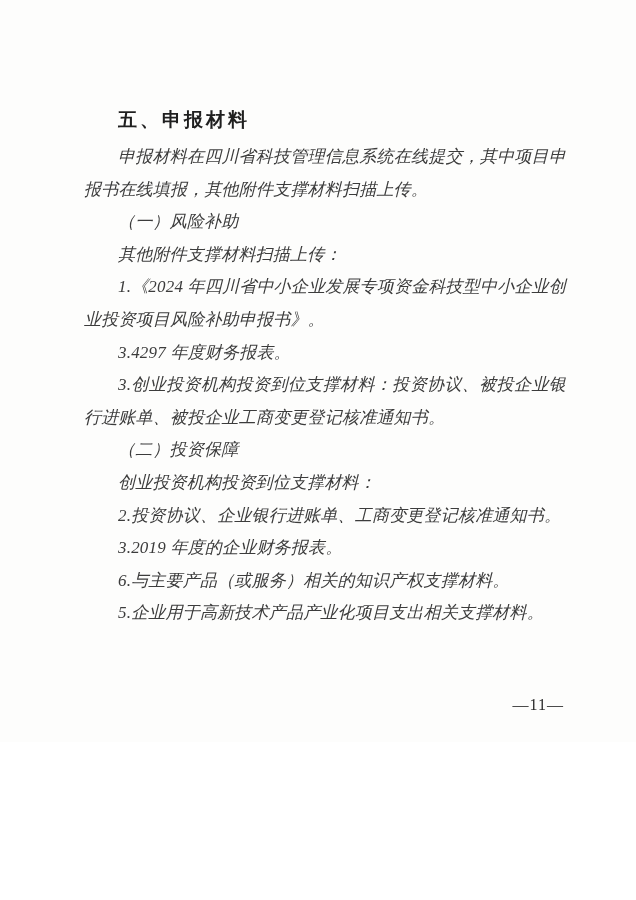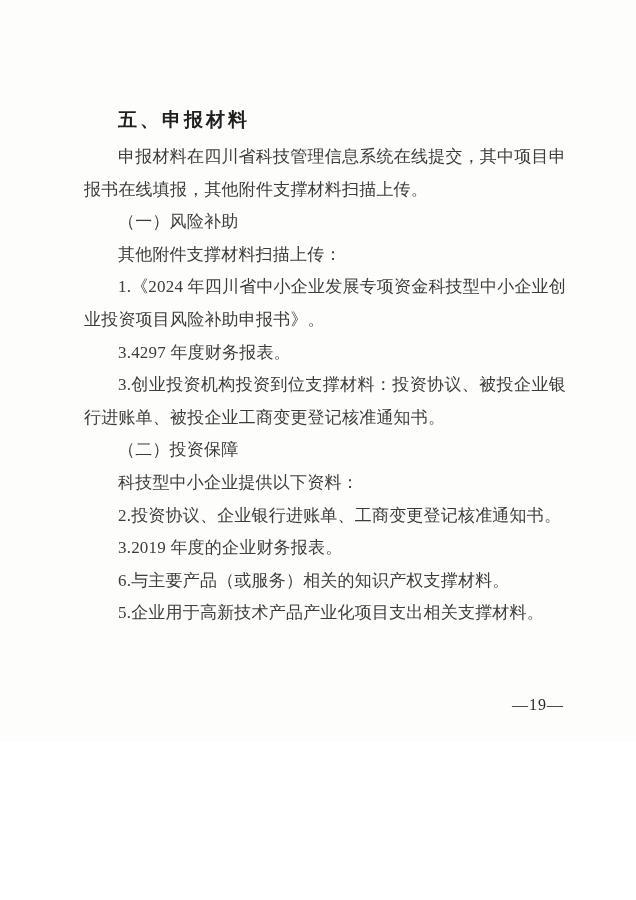--- a/index.html
+++ b/index.html
@@ -33,20 +33,21 @@
     line-height: 32px;
     margin-bottom: 5px;
   }
   .para {
     font-size: 17px;
     line-height: 32.6px;
     text-indent: 2em;
     text-align: justify;
     letter-spacing: 0.2px;
     color: #3c3c3c;
+    font-style: italic;
   }
   .page-number {
     position: absolute;
     right: 72px;
     bottom: 28px;
     font-size: 16px;
     letter-spacing: 1px;
     color: #2a2a2a;
   }
 </style>
@@ -56,20 +57,20 @@
 <div class="page">
   <div class="content">
     <h1 class="heading">五、申报材料</h1>
     <p class="para">申报材料在四川省科技管理信息系统在线提交，其中项目申报书在线填报，其他附件支撑材料扫描上传。</p>
     <p class="para">（一）风险补助</p>
     <p class="para">其他附件支撑材料扫描上传：</p>
     <p class="para">1.《2024 年四川省中小企业发展专项资金科技型中小企业创业投资项目风险补助申报书》。</p>
     <p class="para">3.4297 年度财务报表。</p>
     <p class="para">3.创业投资机构投资到位支撑材料：投资协议、被投企业银行进账单、被投企业工商变更登记核准通知书。</p>
     <p class="para">（二）投资保障</p>
-    <p class="para">科技型中小企业提供以下资料：</p>
+    <p class="para">创业投资机构投资到位支撑材料：</p>
     <p class="para">2.投资协议、企业银行进账单、工商变更登记核准通知书。</p>
     <p class="para">3.2019 年度的企业财务报表。</p>
     <p class="para">6.与主要产品（或服务）相关的知识产权支撑材料。</p>
     <p class="para">5.企业用于高新技术产品产业化项目支出相关支撑材料。</p>
   </div>
-  <div class="page-number">—19—</div>
+  <div class="page-number">—11—</div>
 </div>
 
 </body></html>

